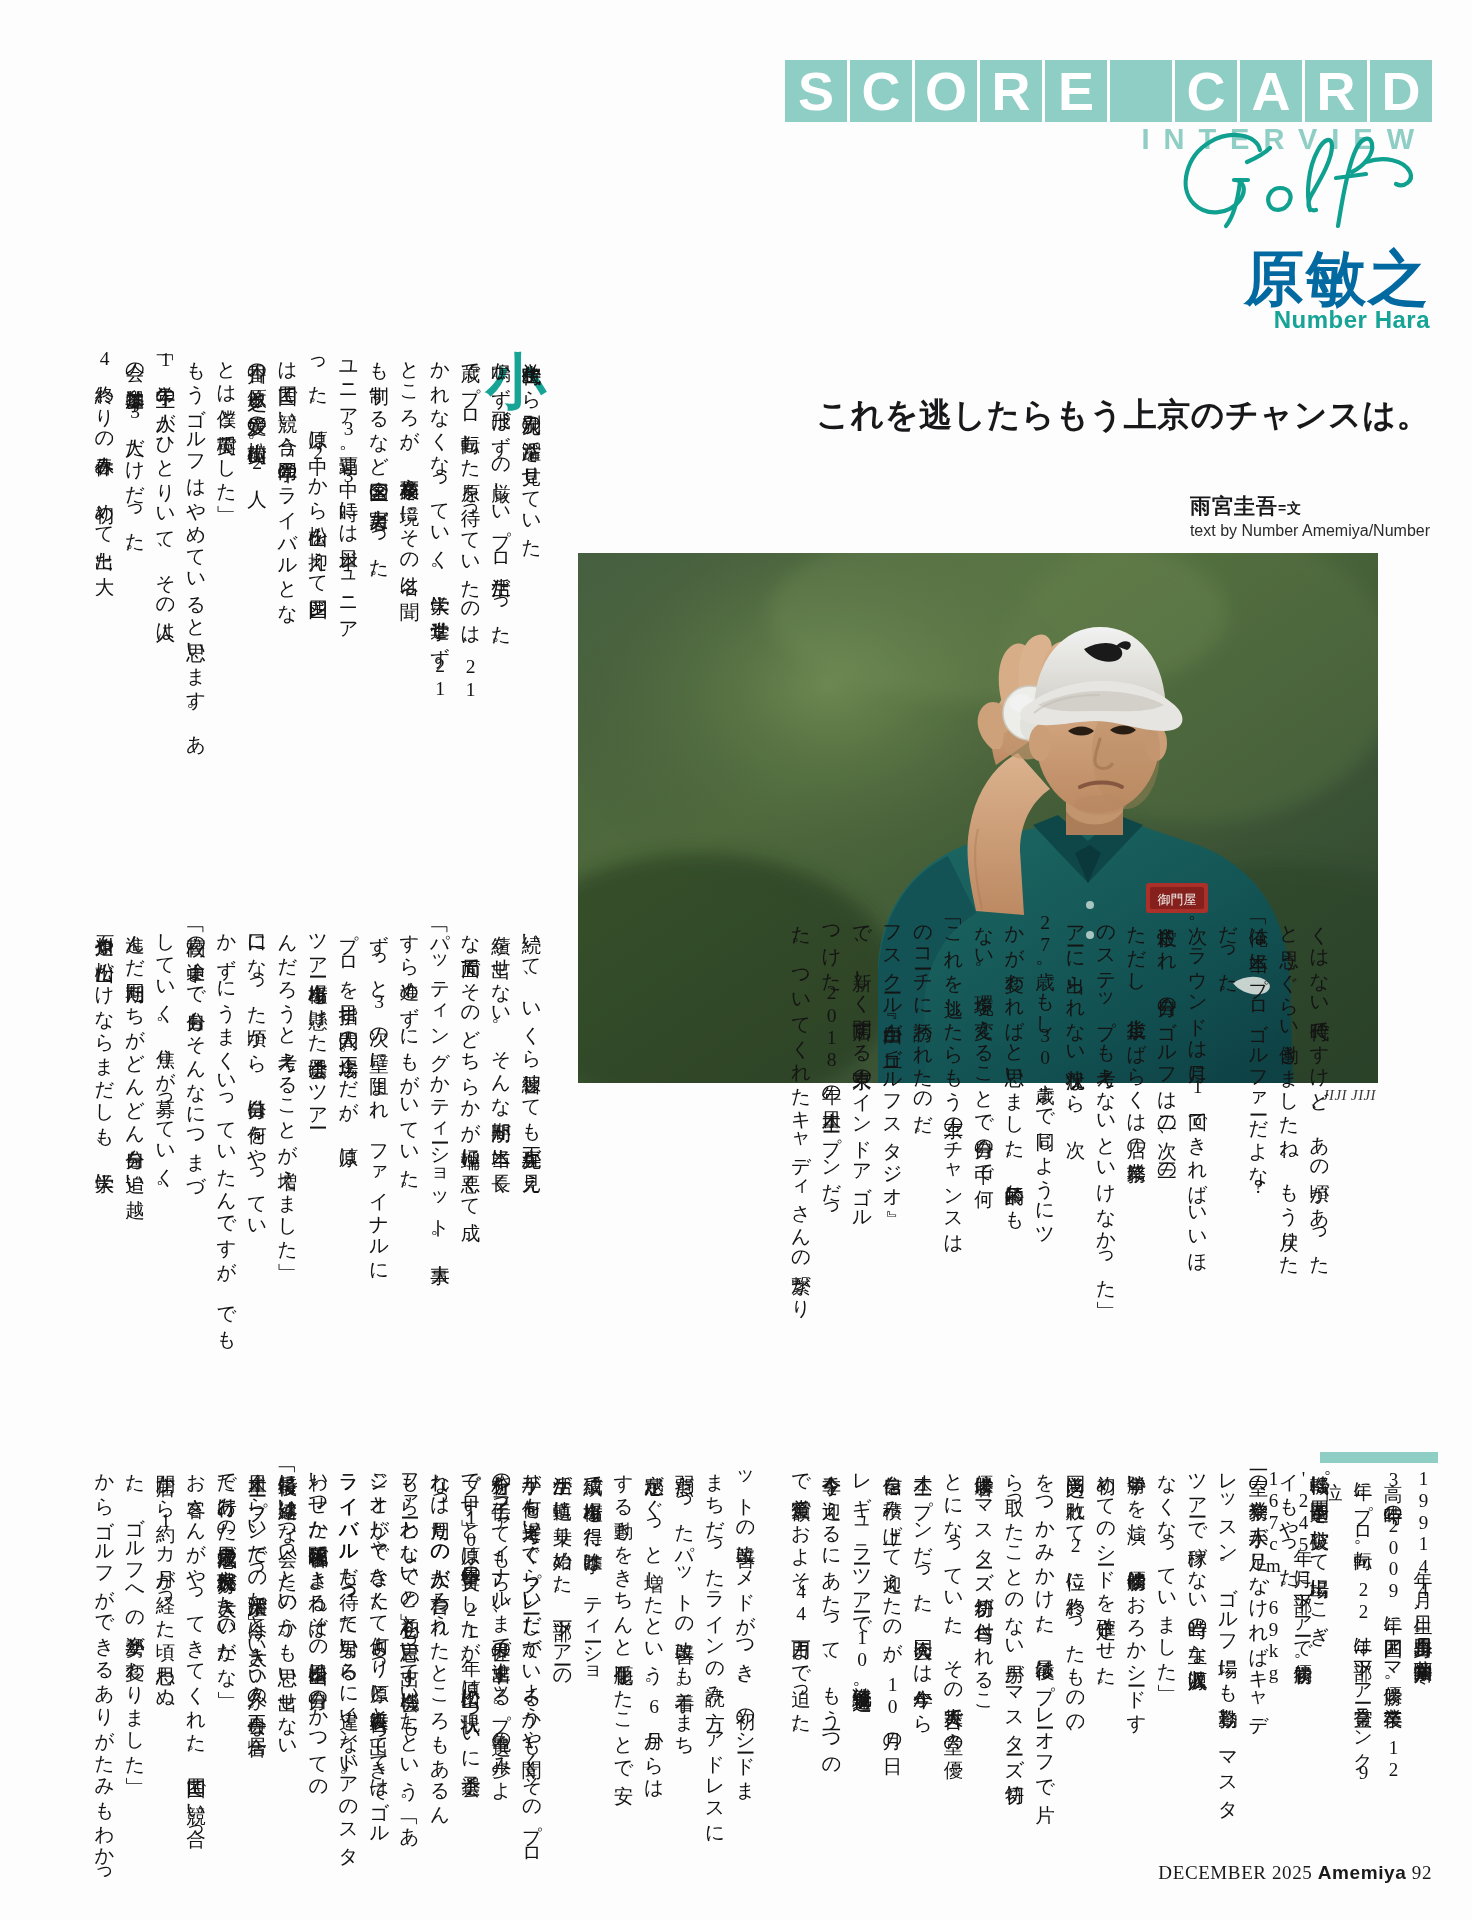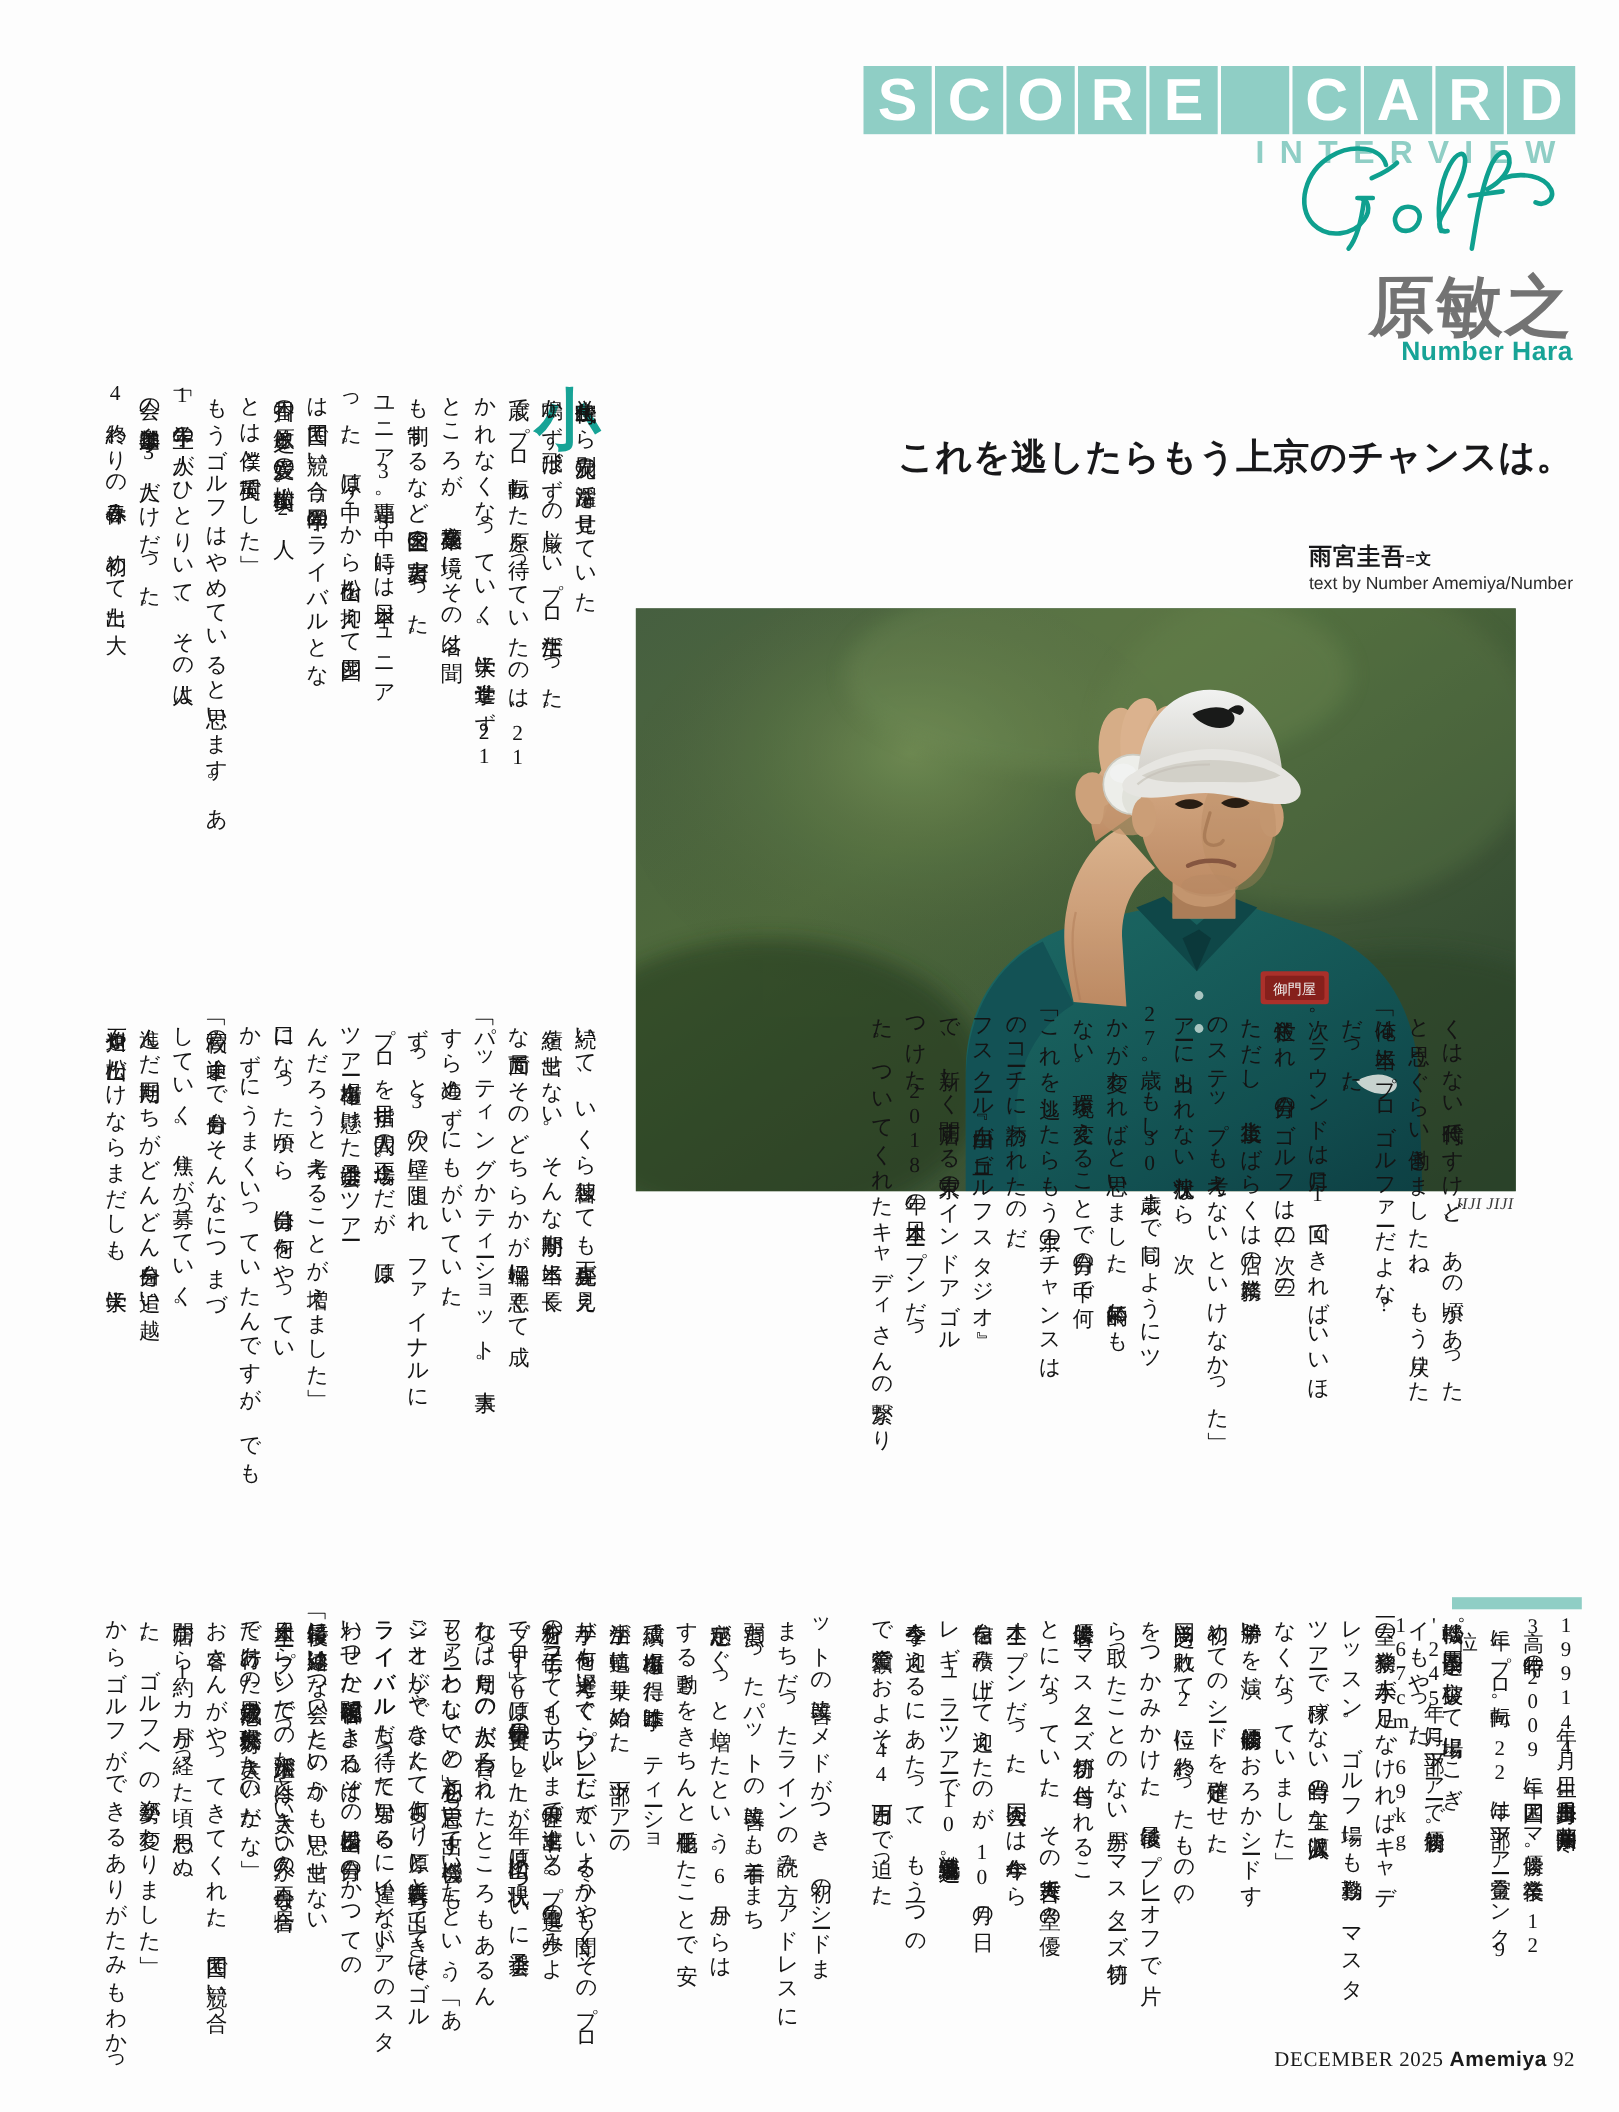--- a/index.html
+++ b/index.html
@@ -66,21 +66,21 @@
     position: absolute;
     top: 248px;
     right: 42px;
     text-align: right;
   }
   .name-ja {
     font-family: "Liberation Sans", sans-serif;
     font-weight: 700;
     font-size: 60px;
     line-height: 1.02;
-    color: #737373;
+    color: #0369a1;
     letter-spacing: 2px;
   }
   .name-en {
     font-family: "Liberation Sans", sans-serif;
     font-weight: 700;
     font-size: 24px;
     color: #17a396;
     line-height: 1.1;
     margin-top: -2px;
     letter-spacing: 0.5px;

